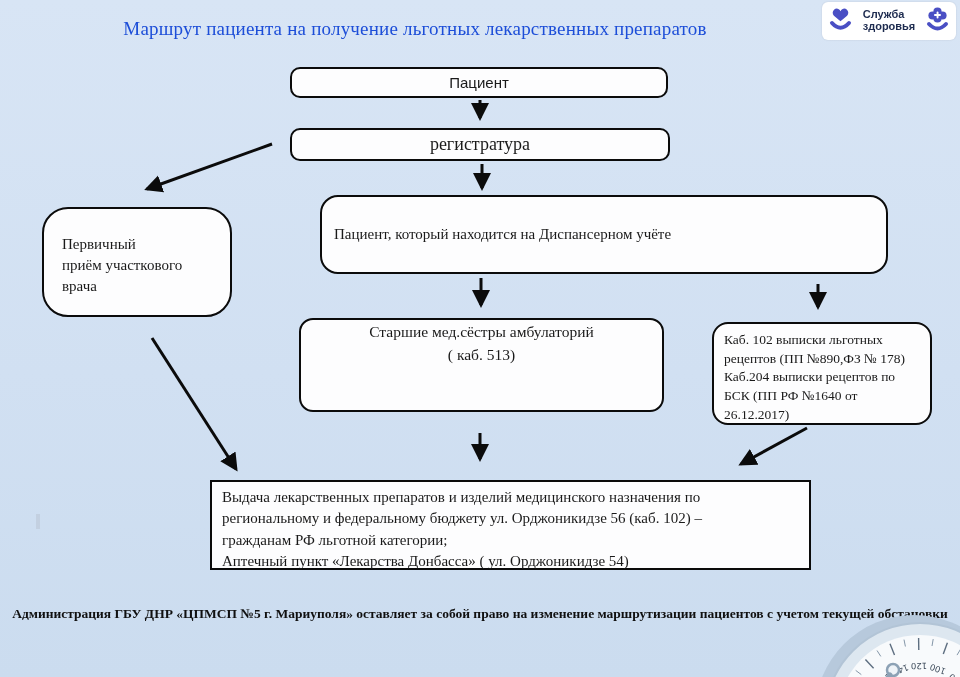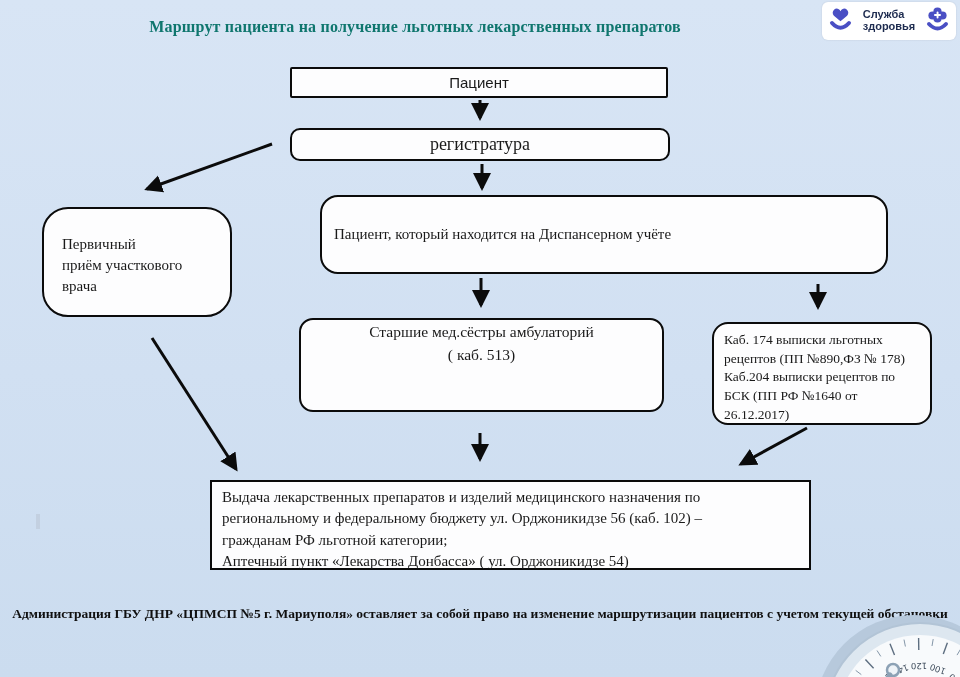--- a/index.html
+++ b/index.html
@@ -3,36 +3,36 @@
 <meta charset="utf-8">
 <style>
   html,body{margin:0;padding:0;}
   body{
     width:960px;height:677px;position:relative;overflow:hidden;
     background:linear-gradient(180deg,#d8e5f5 0%,#d1e0f2 55%,#cbdcef 100%);
     font-family:"Liberation Serif",serif;
   }
   .title{
     position:absolute;top:18px;left:0;width:830px;text-align:center;
-    font-weight:bold;font-size:16px;color:#0f766e;letter-spacing:.2px;
+    font-weight:normal;font-size:19px;color:#1d4ed8;letter-spacing:.2px;
   }
   .logo{
     position:absolute;top:2px;right:4px;width:134px;height:38px;background:#ffffff;
     border-radius:6px;display:flex;align-items:center;justify-content:space-between;
     padding:0 6px;box-sizing:border-box;box-shadow:0 0 2px rgba(0,0,0,.12);
   }
   .logo-text{
     font-family:"Liberation Sans",sans-serif;font-weight:bold;font-size:11px;
     line-height:1.08;color:#1d2b4f;text-align:left;
   }
   .node{
     position:absolute;background:#fdfdfe;border:2.5px solid #0b0b0b;
     box-sizing:border-box;color:#1a1a1a;
   }
-  .n-patient{left:290px;top:67px;width:378px;height:31px;border-radius:2px;
+  .n-patient{left:290px;top:67px;width:378px;height:31px;border-radius:10px;
     display:flex;align-items:center;justify-content:center;
     font-family:"Liberation Sans",sans-serif;font-size:15px;}
   .n-registry{left:290px;top:128px;width:380px;height:33px;border-radius:10px;
     display:flex;align-items:center;justify-content:center;font-size:18px;}
   .n-primary{left:42px;top:207px;width:190px;height:110px;border-radius:26px;
     padding:25px 20px 0 18px;font-size:15px;line-height:1.4;}
   .n-dispensary{left:320px;top:195px;width:568px;height:79px;border-radius:18px;
     display:flex;align-items:center;padding-left:12px;font-size:15px;}
   .n-nurses{left:299px;top:318px;width:365px;height:94px;border-radius:14px;
     text-align:center;padding-top:0;font-size:15.5px;line-height:1.5;}
@@ -96,21 +96,21 @@
 <div class="node n-dispensary">
   <span>Пациент, который находится на Диспансерном учёте</span>
 </div>
 
 <div class="node n-nurses">
   <span class="line">Старшие мед.сёстры амбулаторий</span>
   <span class="line">( каб. 513)</span>
 </div>
 
 <div class="node n-cab102">
-  <span class="line">Каб. 174 выписки льготных</span>
+  <span class="line">Каб. 102 выписки льготных</span>
   <span class="line">рецептов (ПП №890,ФЗ № 178)</span>
   <span class="line">Каб.204 выписки рецептов по</span>
   <span class="line">БСК (ПП РФ №1640 от</span>
   <span class="line">26.12.2017)</span>
 </div>
 
 <div class="node n-dispense">
   <span class="line">Выдача лекарственных препаратов и изделий медицинского назначения по</span>
   <span class="line">региональному и федеральному бюджету ул. Орджоникидзе 56 (каб. 102) –</span>
   <span class="line">гражданам РФ льготной категории;</span>

